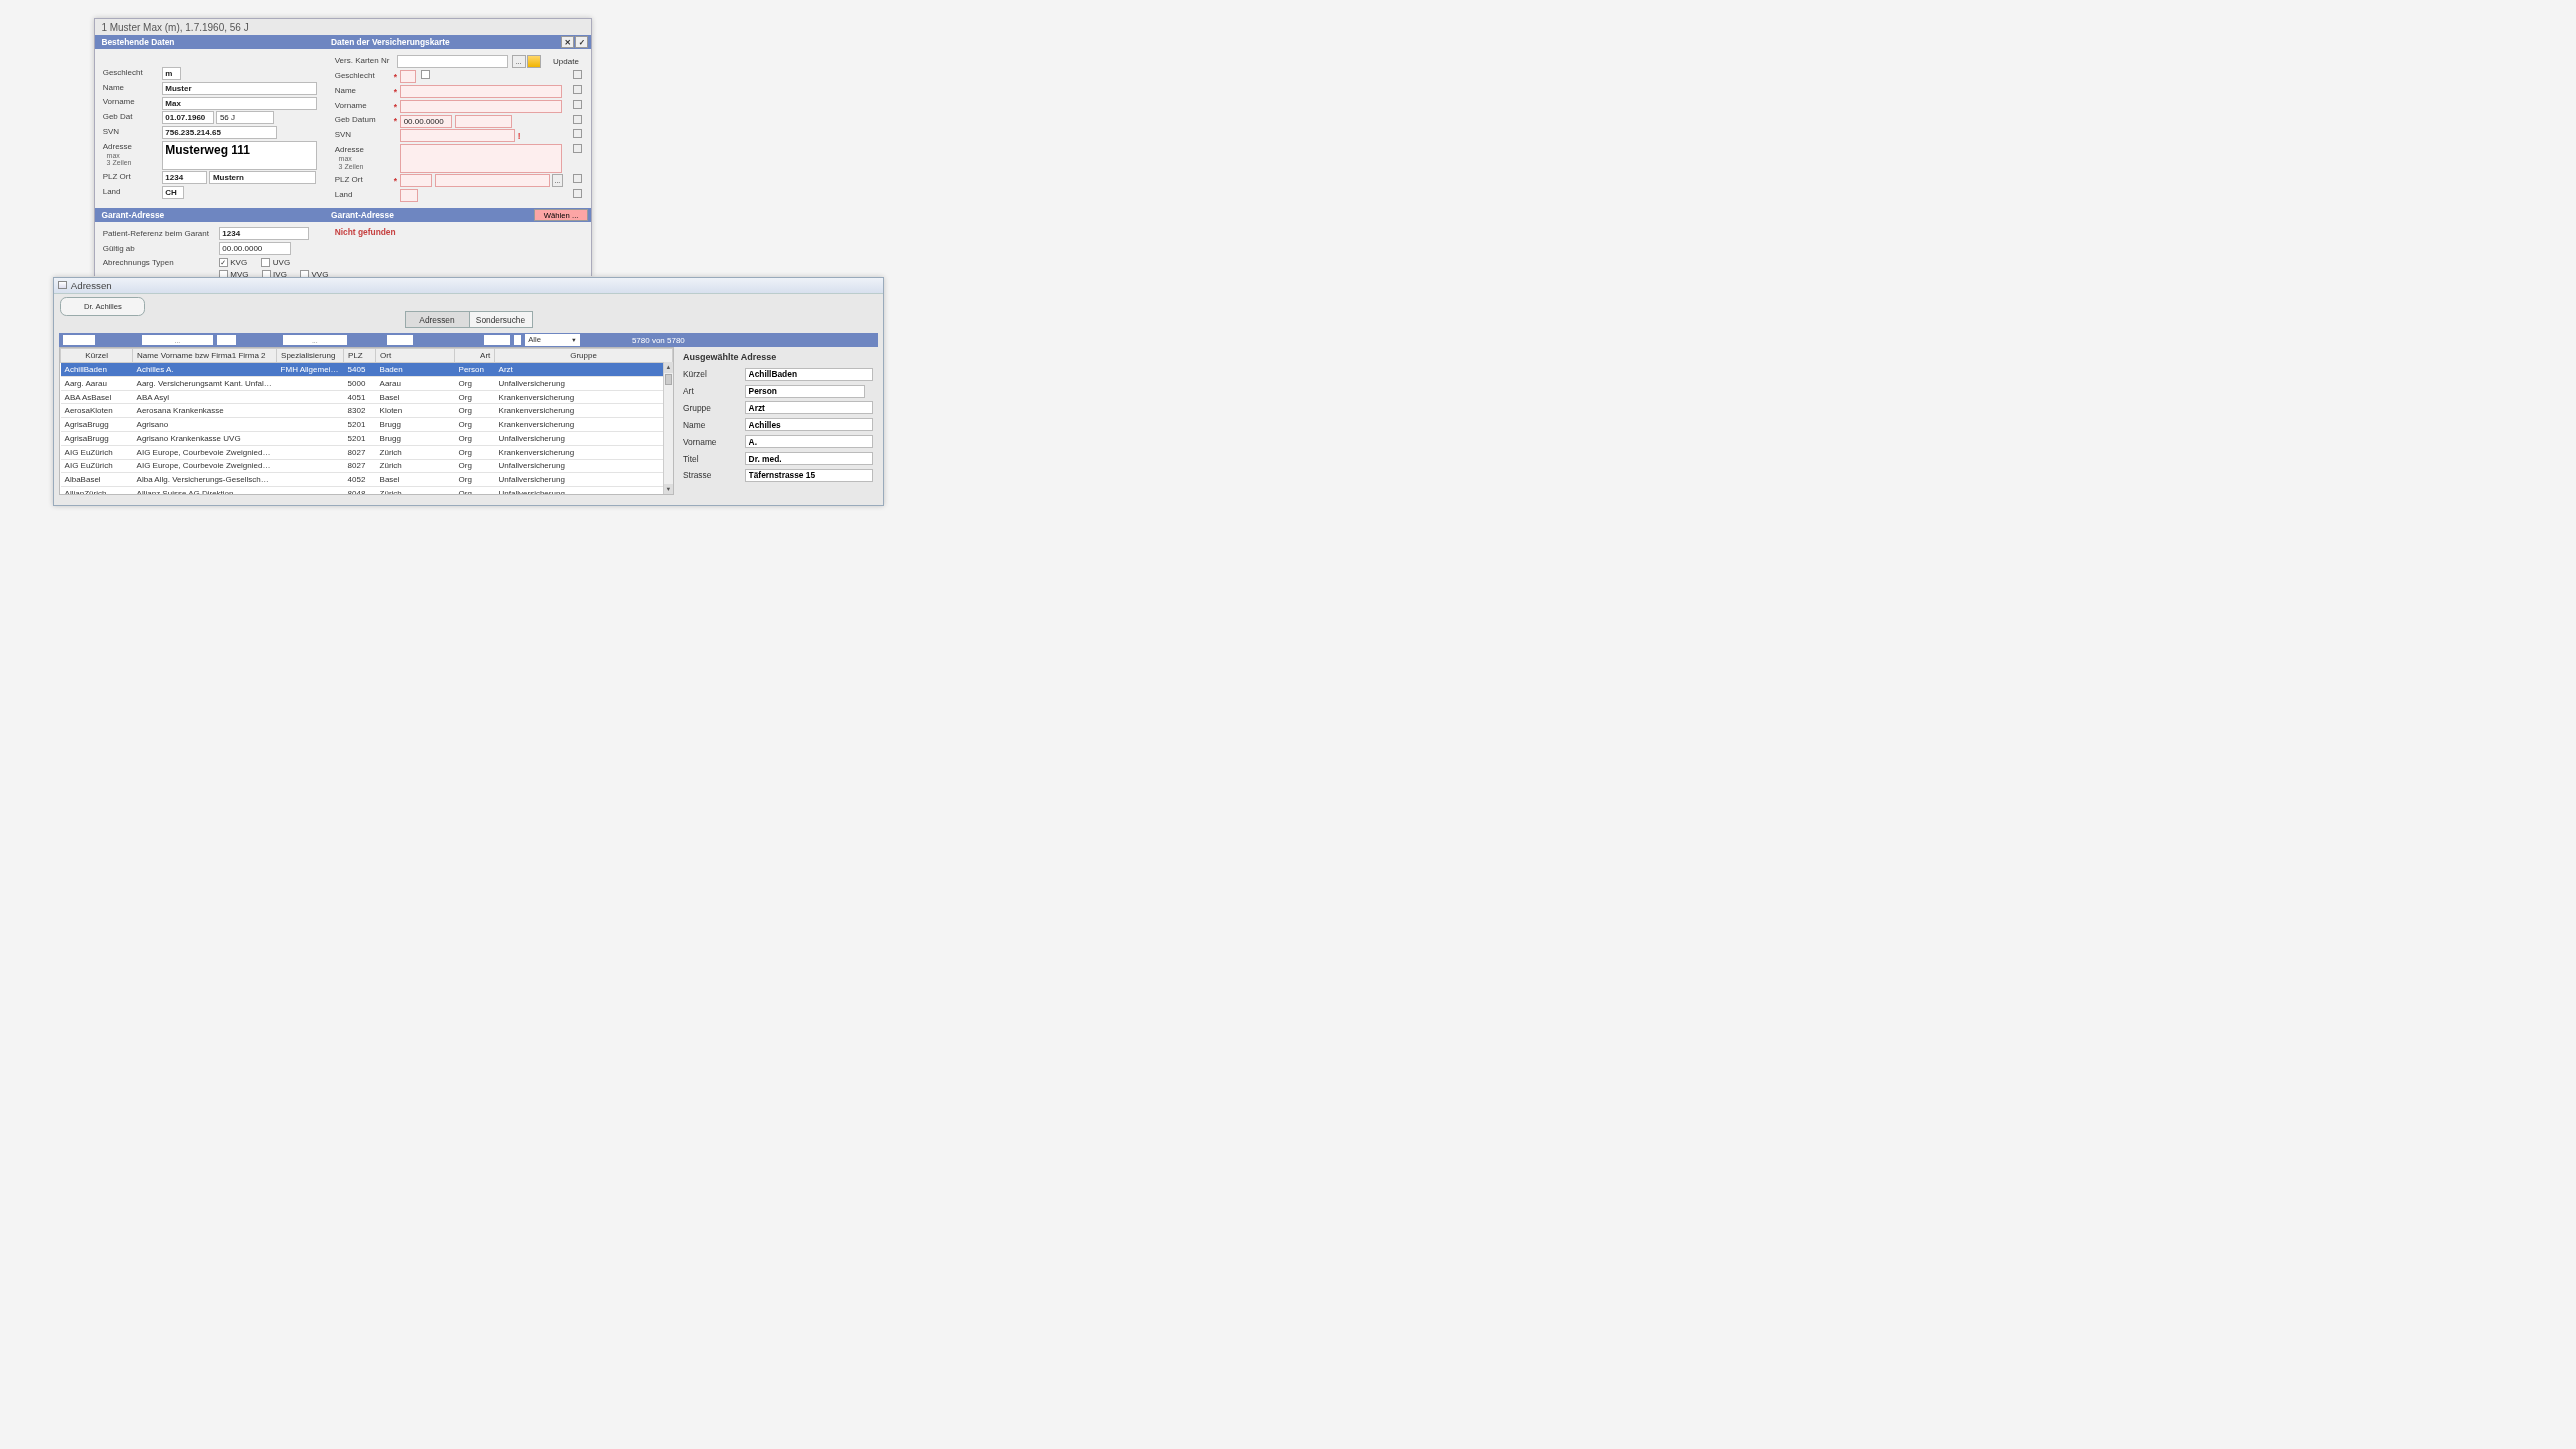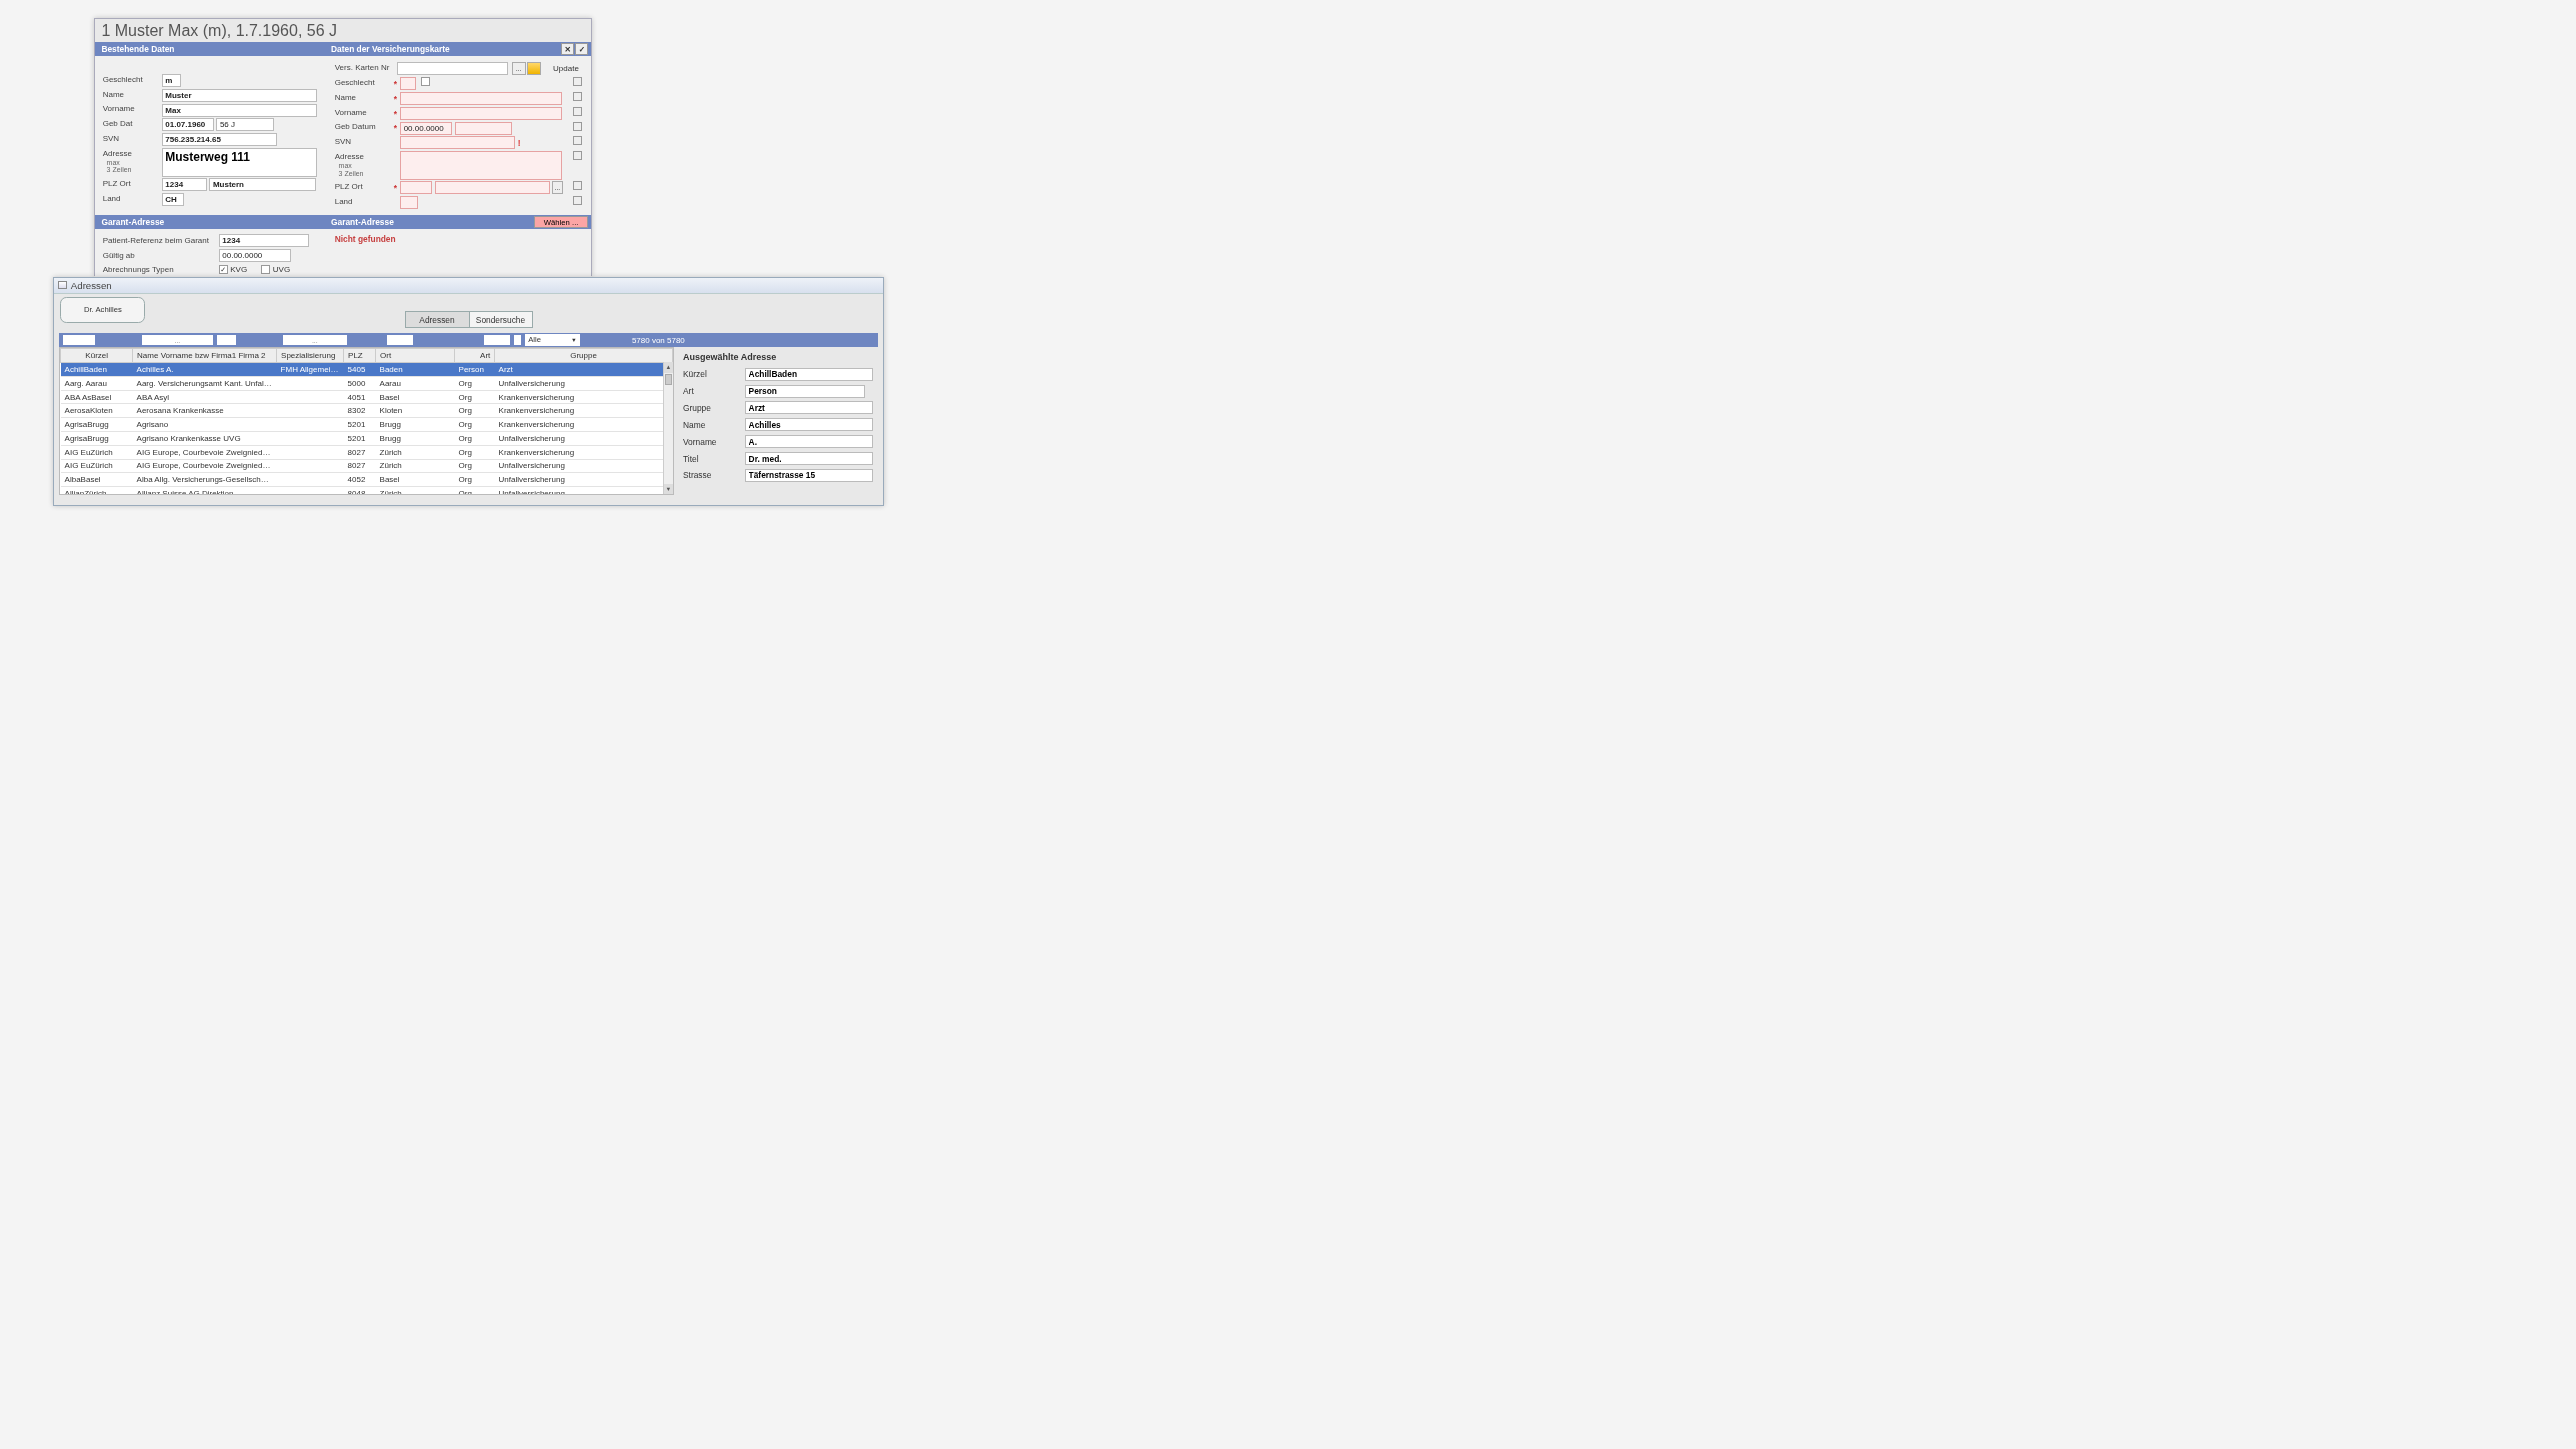--- a/index.html
+++ b/index.html
@@ -3,21 +3,21 @@
 <meta charset="utf-8">
 <style>
   * { box-sizing: border-box; font-family: "Segoe UI", Tahoma, sans-serif; }
   body { margin: 0; background: #f4f4f4; font-size: 8.4px; color: #333; }
   .canvas { position: relative; width: 938px; height: 527px; background: #f4f4f4; }
 
   
   .win1 { position: absolute; left: 94px; top: 18px; width: 498px; height: 258px;
           border: 0.6px solid #aab; background: #e9e9e9;
           box-shadow: 0 0 5.2px rgba(0,0,0,0.2); }
-  .win1-title { padding: 2.6px 6.4px; font-size: 16px; color: #555; background: #e9e9e9; }
+  .win1-title { padding: 2.6px 6.4px; font-size: 10px; color: #555; background: #e9e9e9; }
   .bluebar { background: #6e86c1; color: #fff; font-weight: bold; font-size: 8.4px;
              padding: 1.9px 6.4px; position: relative; }
   .bluebar .sectitle2 { position: absolute; left: 236px; }
   .bluebar .btns { position: absolute; right: 2.6px; top: 1.3px; display: flex; gap: 1.3px; }
   .bluebar .btns .btn { width: 13px; height: 11.6px; background: #eee; border: 0.6px solid #999;
                         display: flex; align-items: center; justify-content: center;
                         font-size: 7.7px; color: #333; cursor: pointer; }
   .choose-btn { position: absolute; right: 2.6px; top: 1.3px; height: 11.6px; padding: 0 9px;
                 background: #fca5a5; border: 0.6px solid #999; font-size: 7.7px; cursor: pointer; }
 
@@ -61,21 +61,21 @@
   .win2 { position: absolute; left: 53px; top: 277px; width: 831px; height: 229px;
           border: 0.6px solid #9ab; background: #e8e8e8;
           box-shadow: 0 0 5.2px rgba(0,0,0,0.2); }
   .win2-titlebar { height: 15.5px; background: linear-gradient(#eef2f8,#d8e0ee);
                    border-bottom: 0.6px solid #bcc; display: flex; align-items: center;
                    padding: 0 3.9px; gap: 3.9px; }
   .win2-titlebar .ico { width: 9px; height: 7.7px; border: 0.6px solid #888;
                         background: linear-gradient(#fff,#dde); }
   .win2-titlebar .t { font-size: 9.7px; color: #444; }
   .win2-body { padding: 3.9px 5.2px 0 5.2px; position: relative; }
-  .pill { position: absolute; left: 6.4px; top: 3.2px; width: 85px; height: 26px;
+  .pill { position: absolute; left: 6.4px; top: 3.2px; width: 85px; height: 19px;
           border: 0.6px solid #9aa; border-radius: 6.4px; background: #f4f4f4;
           font-size: 7.7px; display:flex; align-items:center; justify-content:center;
           color:#333; cursor:pointer;}
   .tabs { display:flex; justify-content:center; margin-top: 14px; }
   .tab { width: 64px; height: 16.7px; border:0.6px solid #9aa; background:#f4f4f4;
          display:flex; align-items:center; justify-content:center; font-size:8.4px;
          cursor:pointer;}
   .tab.active { background: #dcdcdc; font-weight: normal; }
   .tab:first-child { border-right: none; }
 

